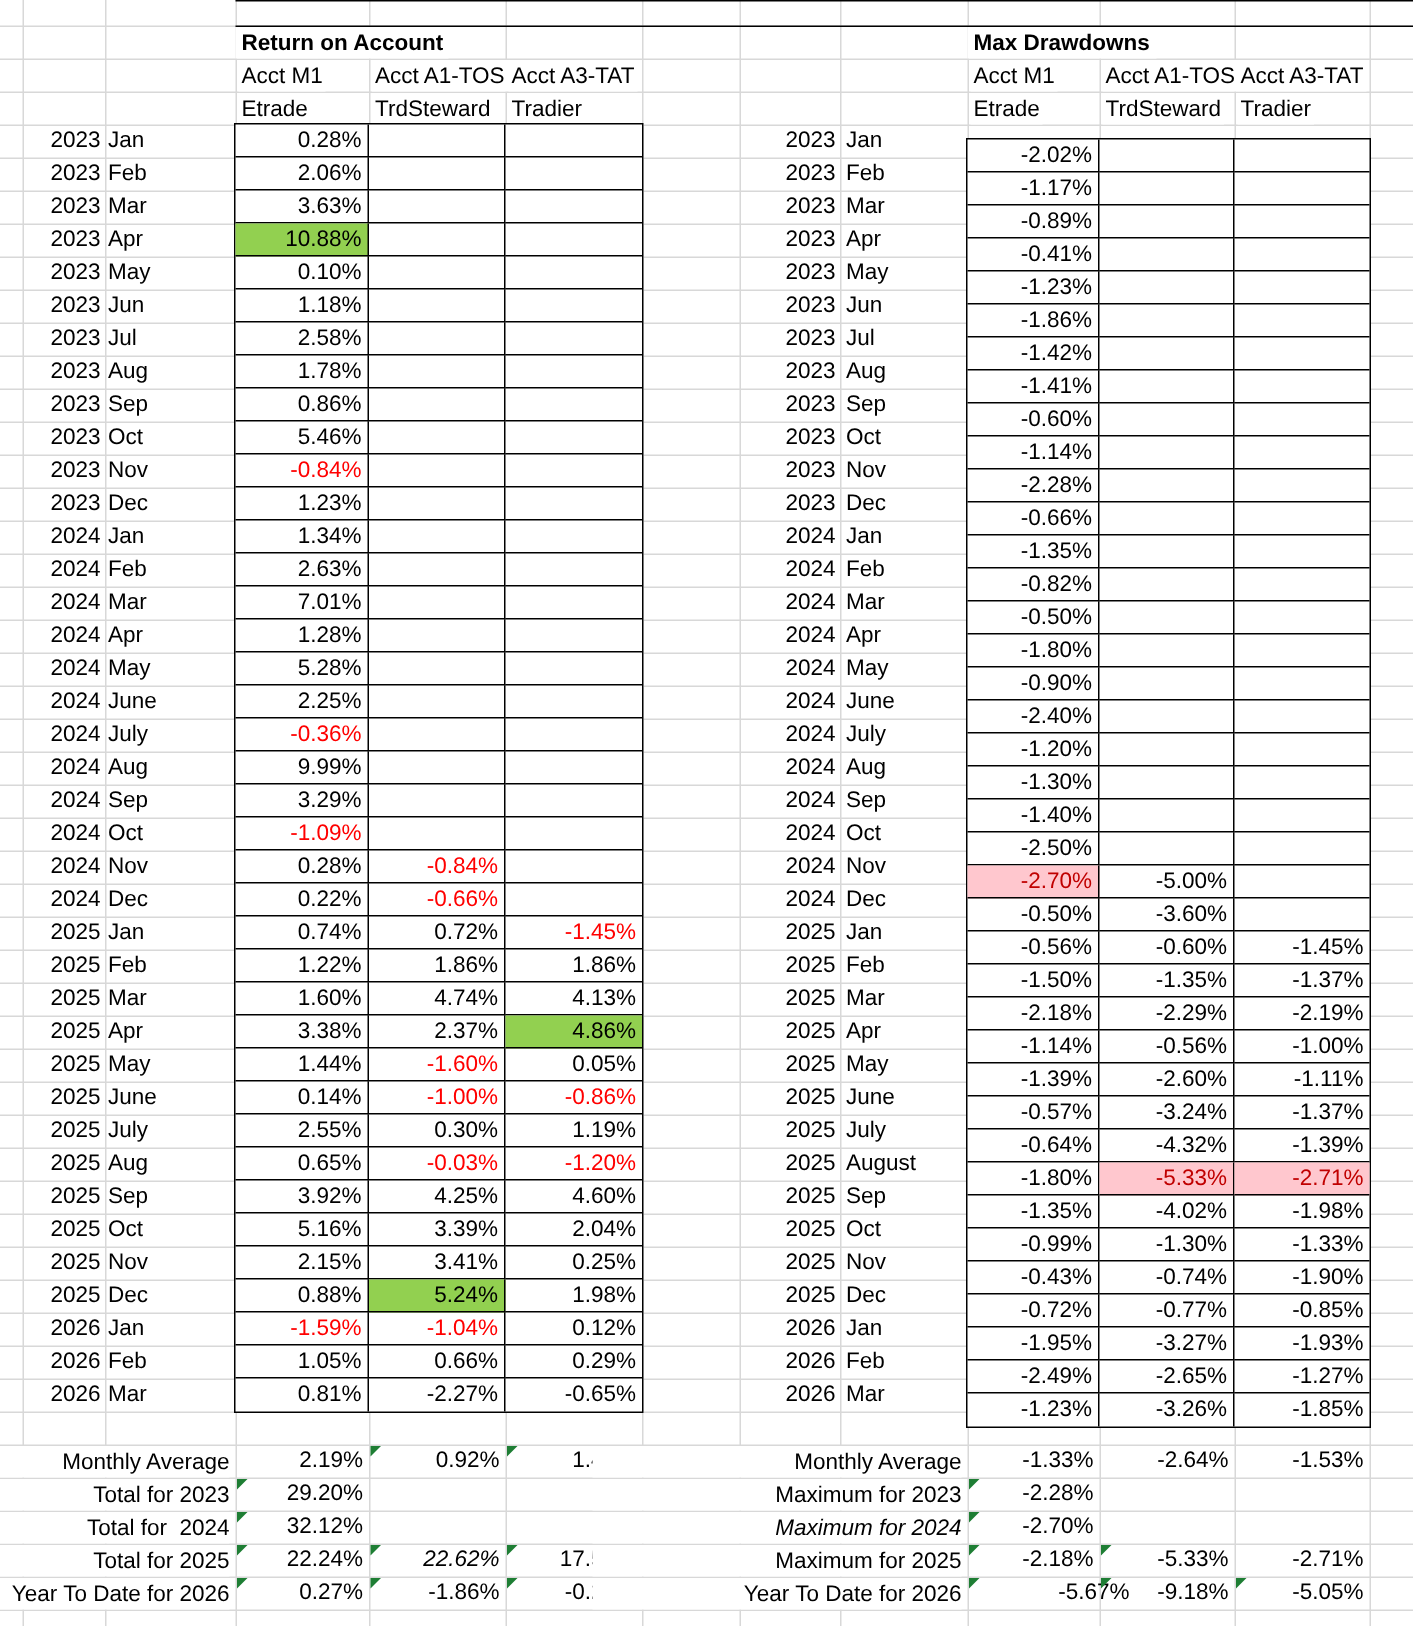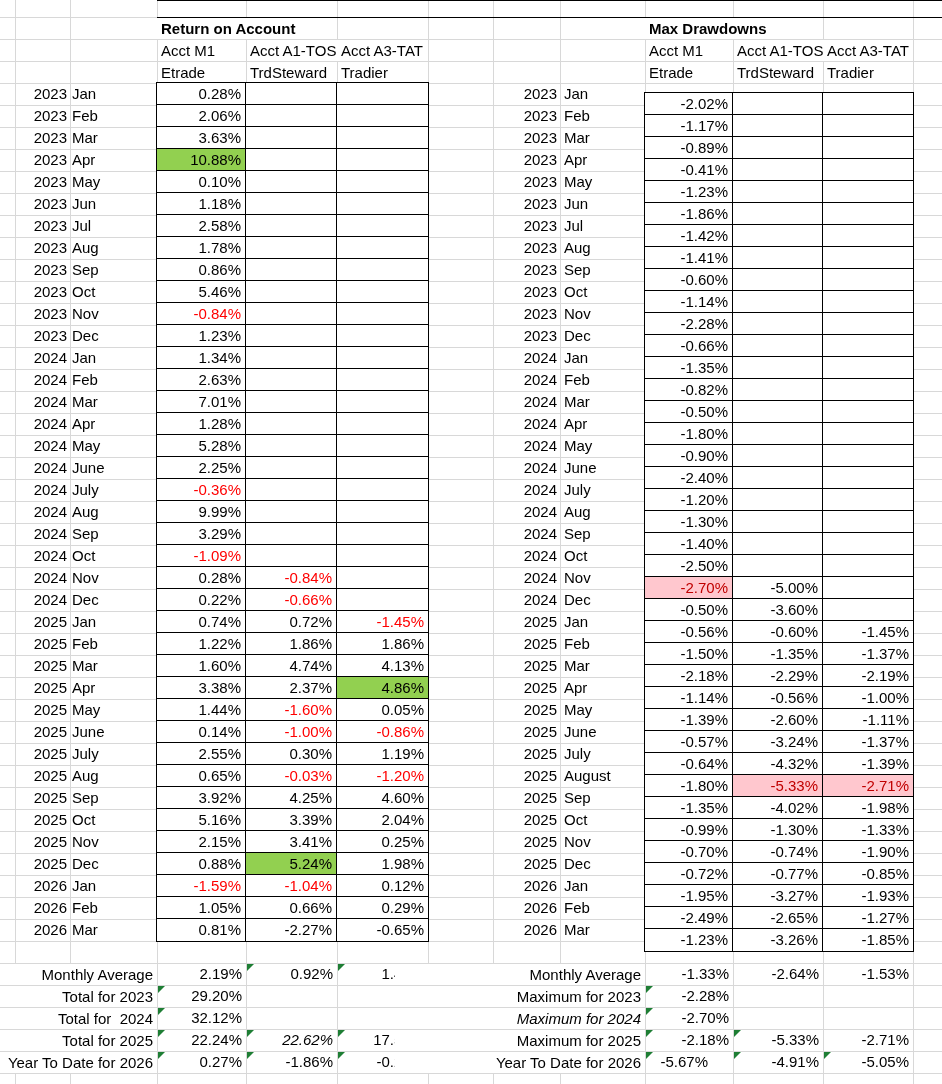--- a/index.html
+++ b/index.html
@@ -430,21 +430,21 @@
         <div class="cell bb">-1.39%</div>
         <div class="cell br bb">-1.80%</div>
         <div class="cell br bb fill-p">-5.33%</div>
         <div class="cell bb fill-p">-2.71%</div>
         <div class="cell br bb">-1.35%</div>
         <div class="cell br bb">-4.02%</div>
         <div class="cell bb">-1.98%</div>
         <div class="cell br bb">-0.99%</div>
         <div class="cell br bb">-1.30%</div>
         <div class="cell bb">-1.33%</div>
-        <div class="cell br bb">-0.70%</div>
+        <div class="cell br bb">-0.43%</div>
         <div class="cell br bb">-0.74%</div>
         <div class="cell bb">-1.90%</div>
         <div class="cell br bb">-0.72%</div>
         <div class="cell br bb">-0.77%</div>
         <div class="cell bb">-0.85%</div>
         <div class="cell br bb">-1.95%</div>
         <div class="cell br bb">-3.27%</div>
         <div class="cell bb">-1.93%</div>
         <div class="cell br bb">-2.49%</div>
         <div class="cell br bb">-2.65%</div>
@@ -541,22 +541,22 @@
       <div class="slabel" style="left: 395px; width: 246px; top: 1008px; font-style: italic;">Maximum for 2024</div>
       <div class="sval" style="left: 645px; width: 88px; top: 1007px;">-2.70%</div>
       <div class="tri" style="left: 646px; top: 1008px;"></div>
       <div class="slabel" style="left: 395px; width: 246px; top: 1030px;">Maximum for 2025</div>
       <div class="sval" style="left: 645px; width: 88px; top: 1029px;">-2.18%</div>
       <div class="tri" style="left: 646px; top: 1030px;"></div>
       <div class="sval" style="left: 733px; width: 90px; top: 1029px;">-5.33%</div>
       <div class="tri" style="left: 734px; top: 1030px;"></div>
       <div class="sval" style="left: 823px; width: 90px; top: 1029px;">-2.71%</div>
       <div class="slabel" style="left: 395px; width: 246px; top: 1052px;">Year To Date for 2026</div>
-      <div class="sval" style="left: 624px; width: 88px; top: 1051px;">-5.67%</div>
+      <div class="sval" style="left: 669px; width: 88px; top: 1051px;">-5.67%</div>
       <div class="tri" style="left: 646px; top: 1052px;"></div>
-      <div class="sval" style="left: 733px; width: 90px; top: 1051px;">-4.91%</div>
+      <div class="sval" style="left: 733px; width: 90px; top: 1051px;">-9.18%</div>
       <div class="tri" style="left: 734px; top: 1052px;"></div>
       <div class="sval" style="left: 823px; width: 90px; top: 1051px;">-5.05%</div>
       <div class="tri" style="left: 824px; top: 1052px;"></div>
     </div>
   <div class="blk" style="left:157px;top:0;width:785px"></div>
   <div class="blk" style="left:157px;top:17px;width:785px"></div>
 </div>
 
 </body></html>

